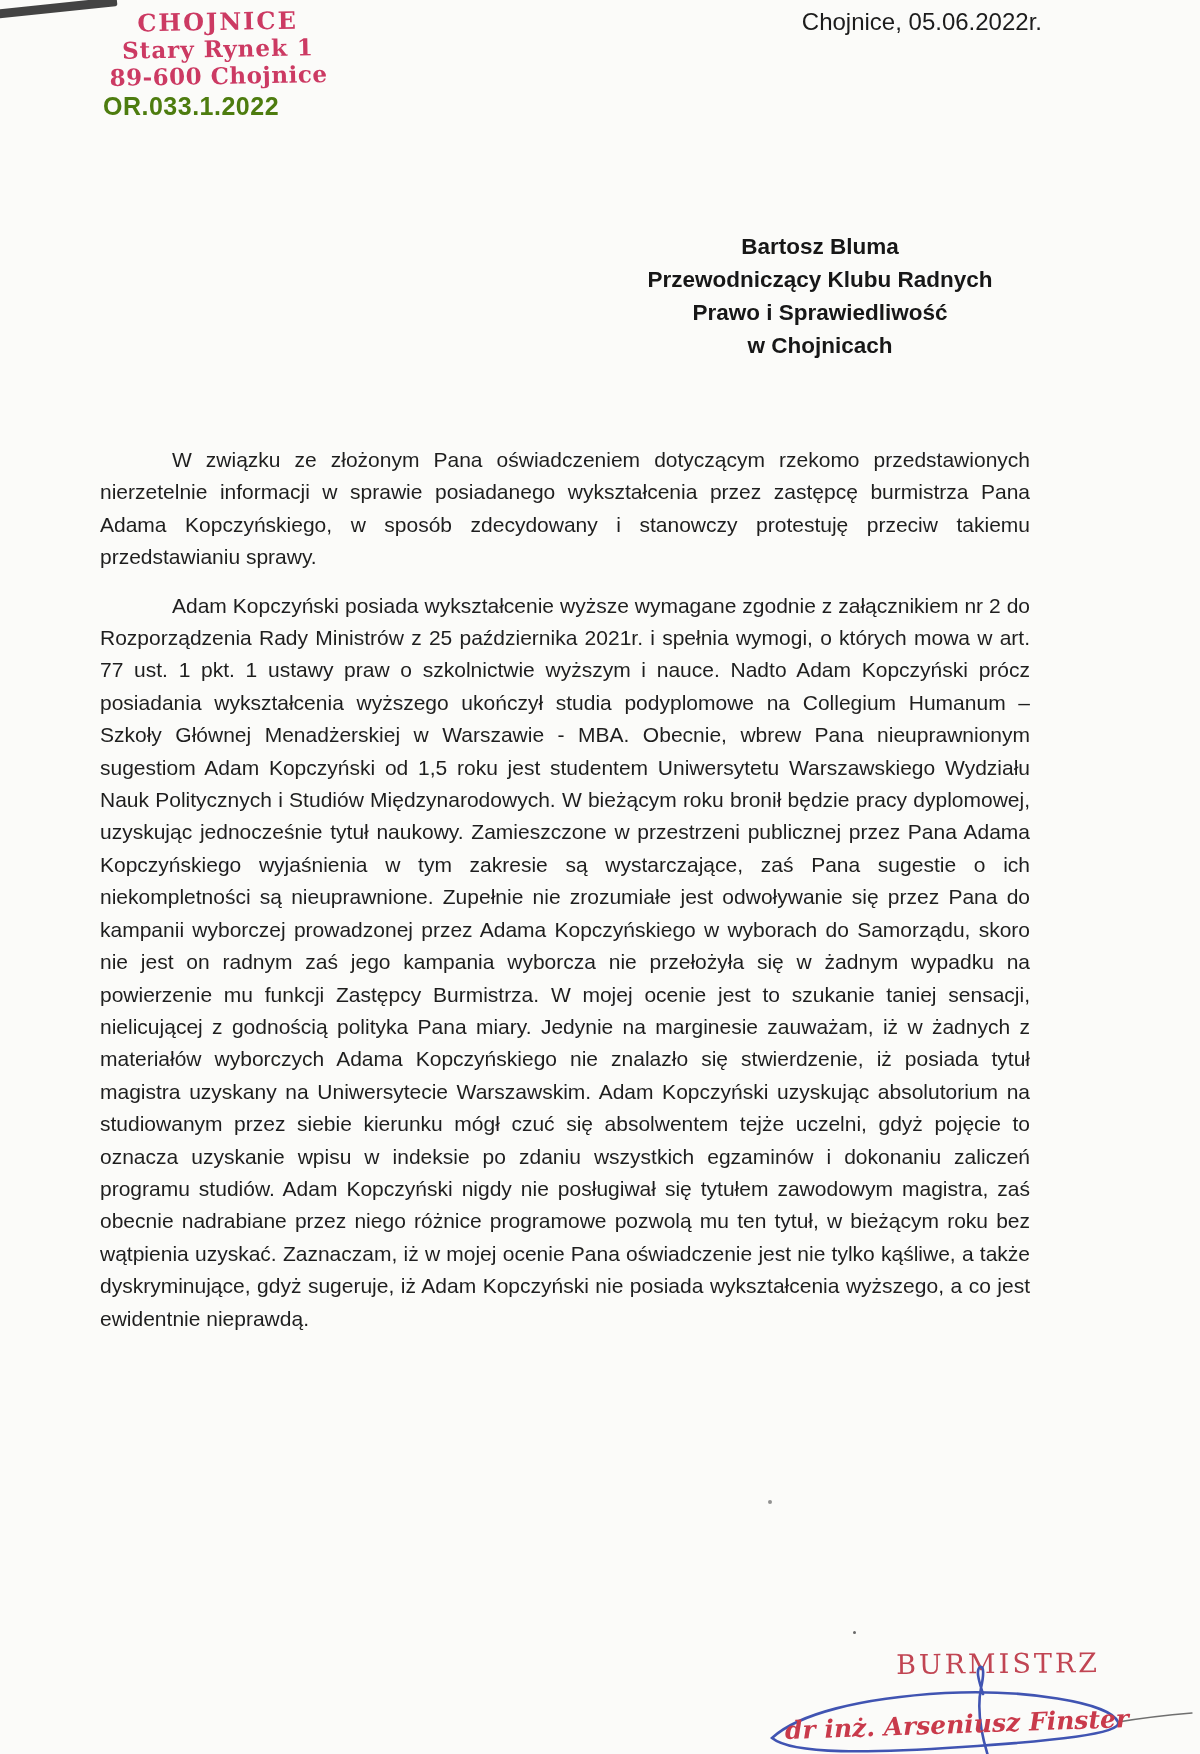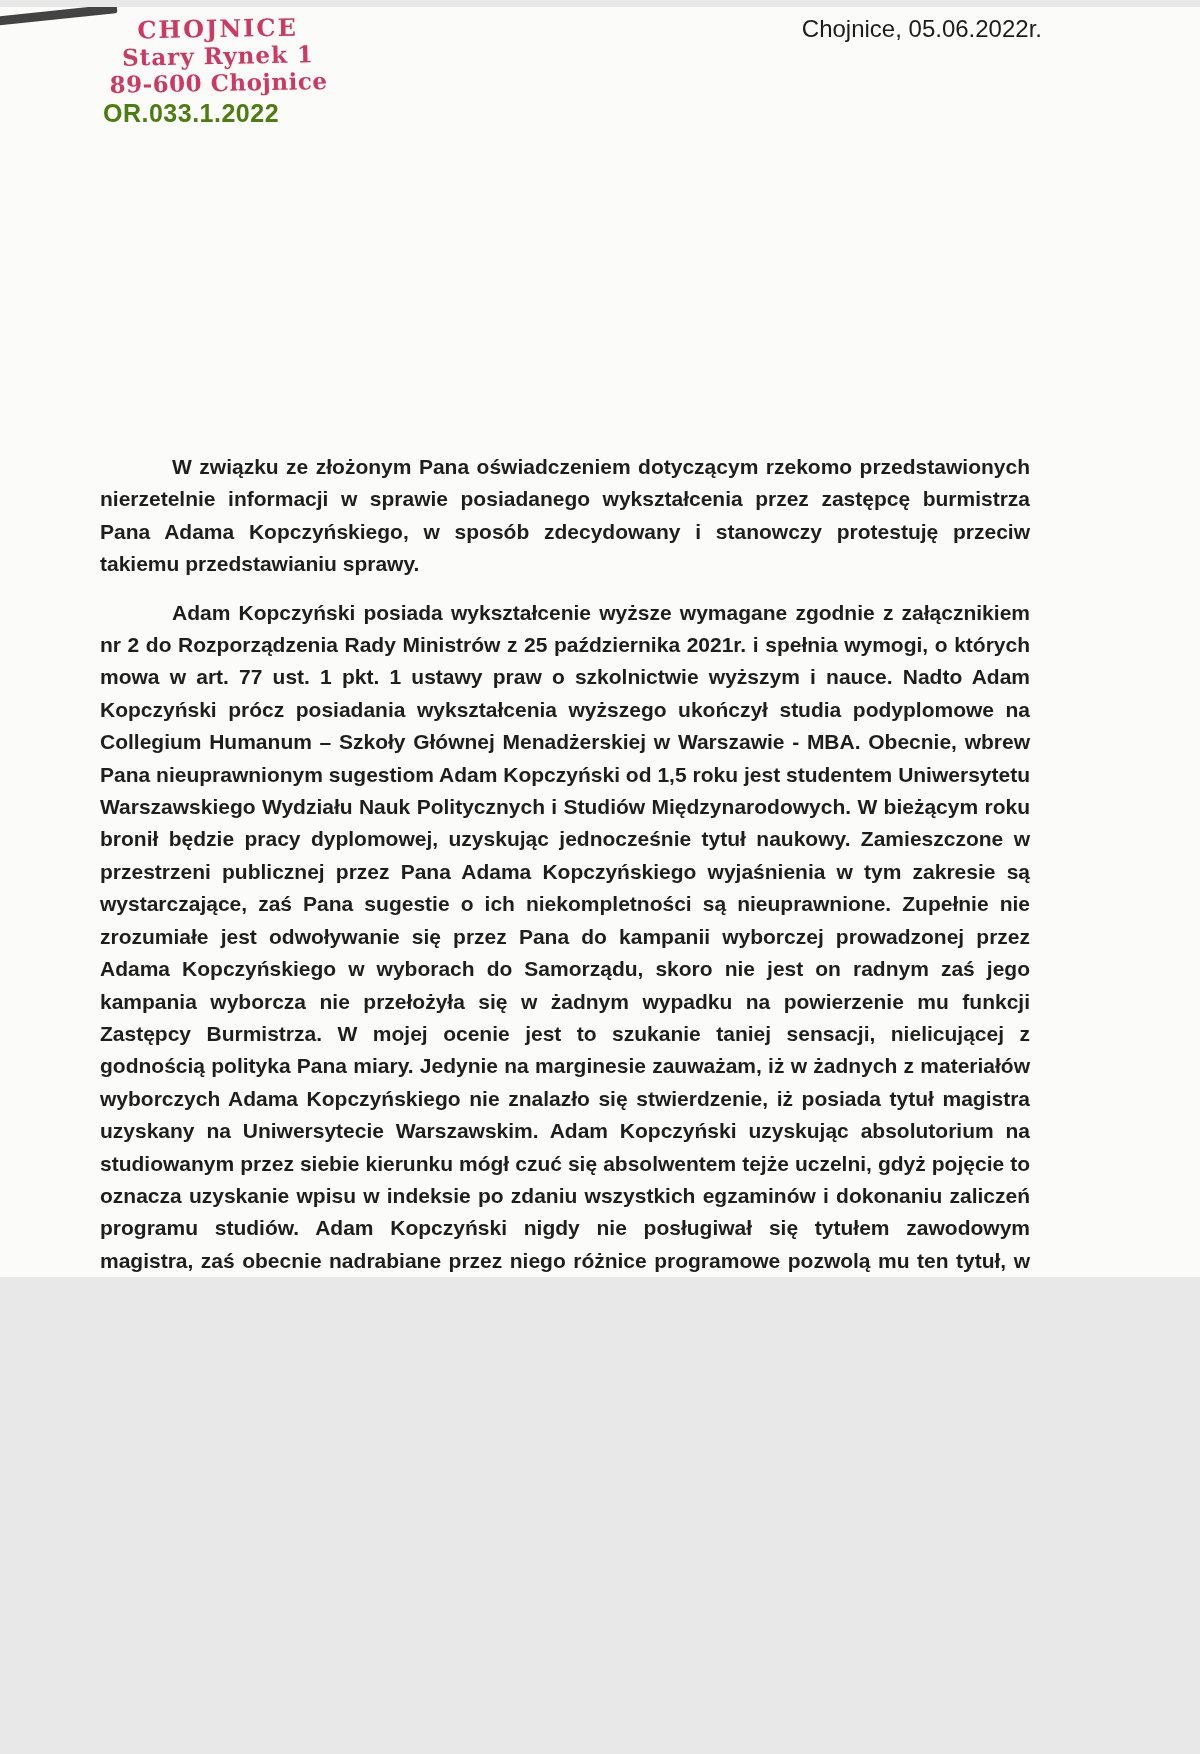--- a/index.html
+++ b/index.html
@@ -1,20 +1,20 @@
 <!DOCTYPE html>
 <html lang="pl"><head>
 <meta charset="utf-8">
 <title>Scanned letter</title>
 <style>
   html,body{margin:0;padding:0;background:#e8e8e8;}
   .page{
     position:relative;
-    width:1200px;height:1270px;
-    margin:7px auto;
+    width:1200px;height:1754px;
+    margin:0 auto;
     background:#fbfbf9;
     overflow:hidden;
     font-family:"Liberation Sans",sans-serif;
     color:#1e1e1e;
   }
   
   .scan-edge{
     position:absolute;left:-18px;top:-3px;width:135px;height:9px;
     background:#2f2f2f;transform:rotate(-6deg);transform-origin:right center;
     border-radius:2px;opacity:.9;
@@ -47,21 +47,21 @@
     position:absolute;top:230px;left:608px;width:424px;
     text-align:center;font-weight:bold;
     font-size:22.5px;line-height:33px;color:#171717;
   }
 
   .letter-body{
     position:absolute;top:444px;left:100px;width:930px;
     font-size:21px;line-height:32.4px;
     text-align:justify;
   }
-  .para{text-indent:72px;margin:0 0 16px 0;font-weight:bold;}
+  .para{text-indent:72px;margin:0 0 16px 0;}
 
   
   .mayor-title{
     position:absolute;top:1648px;left:818px;width:360px;
     text-align:center;
     font-family:"DejaVu Serif",serif;
     font-size:27px;letter-spacing:3px;
     color:#c14553;
     transform:rotate(-.5deg);
   }
@@ -86,20 +86,26 @@
   <div class="stamp-address">
     <div class="l1">CHOJNICE</div>
     <div class="l2">Stary Rynek 1</div>
     <div class="l3">89-600 Chojnice</div>
   </div>
 
   <div class="reference">OR.033.1.2022</div>
 
   <div class="letter-date">Chojnice, 05.06.2022r.</div>
 
+  <div class="recipient">
+    <div>Bartosz Bluma</div>
+    <div>Przewodniczący Klubu Radnych</div>
+    <div>Prawo i Sprawiedliwość</div>
+    <div>w Chojnicach</div>
+  </div>
 
   <div class="letter-body">
     <p class="para">W związku ze złożonym Pana oświadczeniem dotyczącym rzekomo przedstawionych nierzetelnie informacji w sprawie posiadanego wykształcenia przez zastępcę burmistrza Pana Adama Kopczyńskiego, w sposób zdecydowany i stanowczy protestuję przeciw takiemu przedstawianiu sprawy.</p>
     <p class="para">Adam Kopczyński posiada wykształcenie wyższe wymagane zgodnie z załącznikiem nr 2 do Rozporządzenia Rady Ministrów z 25 października 2021r. i spełnia wymogi, o których mowa w art. 77 ust. 1 pkt. 1 ustawy praw o szkolnictwie wyższym i nauce. Nadto Adam Kopczyński prócz posiadania wykształcenia wyższego ukończył studia podyplomowe na Collegium Humanum – Szkoły Głównej Menadżerskiej w Warszawie - MBA. Obecnie, wbrew Pana nieuprawnionym sugestiom Adam Kopczyński od 1,5 roku jest studentem Uniwersytetu Warszawskiego Wydziału Nauk Politycznych i Studiów Międzynarodowych. W bieżącym roku bronił będzie pracy dyplomowej, uzyskując jednocześnie tytuł naukowy. Zamieszczone w przestrzeni publicznej przez Pana Adama Kopczyńskiego wyjaśnienia w tym zakresie są wystarczające, zaś Pana sugestie o ich niekompletności są nieuprawnione. Zupełnie nie zrozumiałe jest odwoływanie się przez Pana do kampanii wyborczej prowadzonej przez Adama Kopczyńskiego w wyborach do Samorządu, skoro nie jest on radnym zaś jego kampania wyborcza nie przełożyła się w żadnym wypadku na powierzenie mu funkcji Zastępcy Burmistrza. W mojej ocenie jest to szukanie taniej sensacji, nielicującej z godnością polityka Pana miary. Jedynie na marginesie zauważam, iż w żadnych z materiałów wyborczych Adama Kopczyńskiego nie znalazło się stwierdzenie, iż posiada tytuł magistra uzyskany na Uniwersytecie Warszawskim. Adam Kopczyński uzyskując absolutorium na studiowanym przez siebie kierunku mógł czuć się absolwentem tejże uczelni, gdyż pojęcie to oznacza uzyskanie wpisu w indeksie po zdaniu wszystkich egzaminów i dokonaniu zaliczeń programu studiów. Adam Kopczyński nigdy nie posługiwał się tytułem zawodowym magistra, zaś obecnie nadrabiane przez niego różnice programowe pozwolą mu ten tytuł, w bieżącym roku bez wątpienia uzyskać. Zaznaczam, iż w mojej ocenie Pana oświadczenie jest nie tylko kąśliwe, a także dyskryminujące, gdyż sugeruje, iż Adam Kopczyński nie posiada wykształcenia wyższego, a co jest ewidentnie nieprawdą.</p>
   </div>
 
   <div class="mayor-title">BURMISTRZ</div>
 
   <svg class="pen-signature" viewBox="0 0 510 124" xmlns="http://www.w3.org/2000/svg" aria-hidden="true">
 

